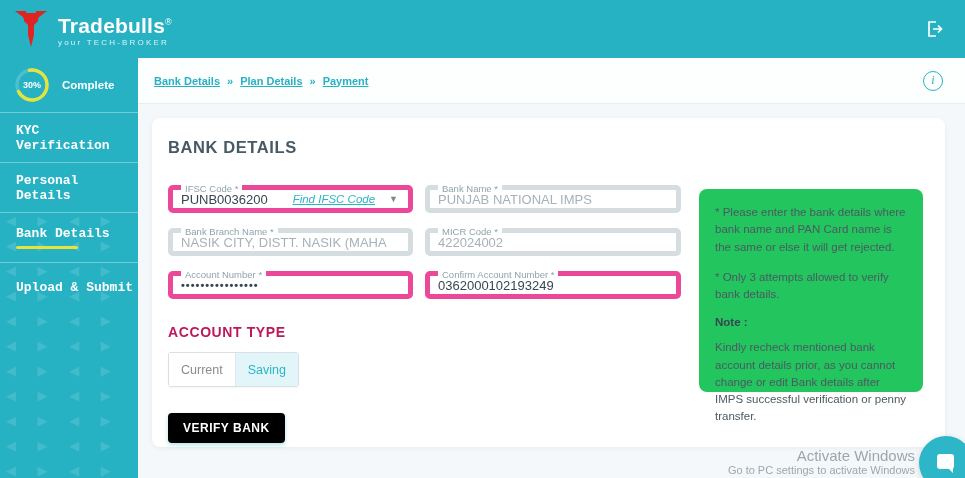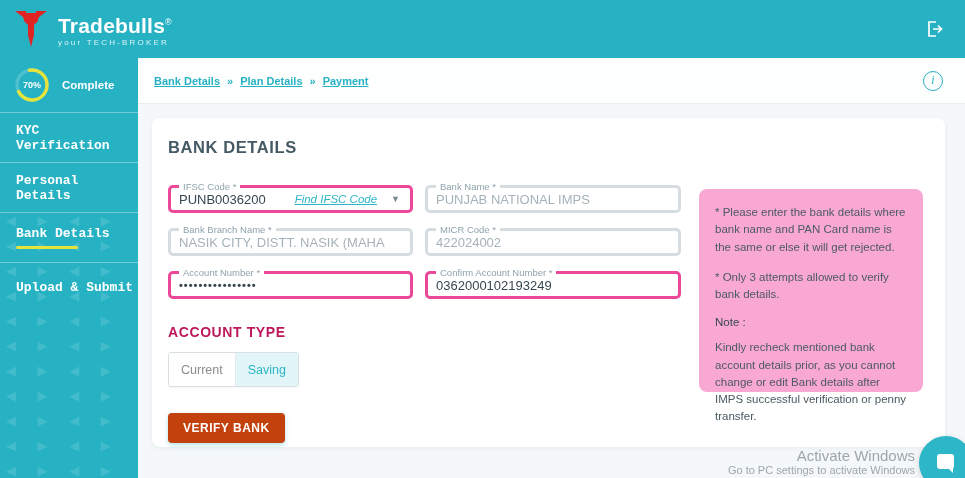--- a/index.html
+++ b/index.html
@@ -34,40 +34,40 @@
   .crumb { color:#27b2c4; font-size:11px; font-weight:bold; text-decoration:underline; cursor:pointer; }
   .crumb-sep { color:#27b2c4; font-size:11px; font-weight:bold; }
   .info-btn { width:20px; height:20px; border:1.6px solid #27b2c4; border-radius:50%; color:#27b2c4; font-size:12px; font-style:italic; font-family:"Liberation Serif", serif; display:flex; align-items:center; justify-content:center; cursor:pointer; }
 
   .card { position:absolute; left:14px; top:60px; width:793px; height:329px; background:#fff; border-radius:8px; box-shadow:0 1px 4px rgba(60,90,100,.08); padding:20px 22px 0 16px; }
   .card-title { color:#455a64; font-size:16.5px; font-weight:bold; letter-spacing:.6px; margin-bottom:28px; }
   .form-flex { display:flex; gap:18px; }
   .form-left { width:513px; }
 
   .fields-grid { display:grid; grid-template-columns:245px 256px; column-gap:12px; }
-  .field { position:relative; height:28px; border:3px solid #ec4899; border-radius:5px; background:#fff; display:flex; align-items:center; padding:0 8px; margin-bottom:15px; }
+  .field { position:relative; height:28px; border:5px solid #ec4899; border-radius:5px; background:#fff; display:flex; align-items:center; padding:0 8px; margin-bottom:15px; }
   .field.dis { border-color:#d5dde1; }
   .flabel { position:absolute; top:-7px; left:8px; background:#fff; padding:0 4px; font-size:9.5px; color:#8fa3ac; white-space:nowrap; }
   .fvalue { font-size:13px; color:#37474f; white-space:nowrap; overflow:hidden; }
   .field.dis .fvalue { color:#a6b2b9; }
   .fvalue.dots { letter-spacing:1px; font-size:11px; font-weight:bold; }
   .flink { margin-left:auto; color:#2bb5c7; font-size:11.5px; font-style:italic; text-decoration:underline; cursor:pointer; white-space:nowrap; }
   .caret { color:#7b8a91; font-size:9px; margin-left:14px; margin-right:2px; cursor:pointer; }
 
   .acct-type-label { color:#be185d; font-size:14px; font-weight:bold; letter-spacing:.6px; margin:10px 0 12px 0; }
   .toggle-group { display:inline-flex; border:1px solid #d9e0e3; border-radius:3px; overflow:hidden; box-shadow:0 1px 2px rgba(0,0,0,.04); }
   .toggle-opt { min-width:62px; height:33px; display:flex; align-items:center; justify-content:center; font-size:12.5px; cursor:pointer; padding:0 12px; }
   .toggle-opt.off { background:#fff; color:#8b8b8b; border-right:1px solid #e4e9eb; }
   .toggle-opt.on { background:#e2f6f9; color:#2bb5c7; }
 
-  .verify-btn { margin-top:26px; background:#c2410c; color:#fff; border:none; border-radius:4px; font-size:12px; font-weight:bold; letter-spacing:.5px; padding:8px 15px; cursor:pointer; box-shadow:0 2px 4px rgba(39,178,196,.35); font-family:"Liberation Sans", sans-serif; }
-
-  .note-box { width:247px; background:#f9a8d4; border-radius:8px; padding:15px 16px; margin-top:4px; height:203px; }
+  .verify-btn { margin-top:26px; background:#000000; color:#fff; border:none; border-radius:4px; font-size:12px; font-weight:bold; letter-spacing:.5px; padding:8px 15px; cursor:pointer; box-shadow:0 2px 4px rgba(39,178,196,.35); font-family:"Liberation Sans", sans-serif; }
+
+  .note-box { width:247px; background:#22c55e; border-radius:8px; padding:15px 16px; margin-top:4px; height:203px; }
   .note-p { color:#4c5a61; font-size:11.5px; line-height:1.5; margin-bottom:13px; }
-  .note-head { color:#37474f; font-size:11.5px; font-weight:normal; margin-bottom:11px; }
+  .note-head { color:#37474f; font-size:11.5px; font-weight:bold; margin-bottom:11px; }
 
   .watermark { position:absolute; right:50px; bottom:2px; text-align:right; pointer-events:none; }
   .wm1 { color:#9fa6ab; font-size:15px; }
   .wm2 { color:#9fa6ab; font-size:11px;margin-left:37px; }
 
   .chat-fab { position:absolute; right:-8px; bottom:-12px; width:54px; height:54px; background:#2cb6c8; border-radius:50%; display:flex; align-items:center; justify-content:center; cursor:pointer; box-shadow:0 2px 6px rgba(0,0,0,.15); z-index:6; }
 </style>
 </head>
 <body>
 
@@ -93,21 +93,21 @@
 
 <div class="sidebar">
   <div class="tri-pattern" id="triPattern">◀ ▶ ◀ ▶ ◀ ▶ ◀ ▶ ◀ ▶ ◀ ▶ ◀ ▶ ◀ ▶ ◀ ▶ ◀ ▶ ◀ ▶ ◀ ▶ ◀ ▶ ◀ ▶ ◀ ▶ ◀ ▶ ◀ ▶ ◀ ▶ ◀ ▶ ◀ ▶ ◀ ▶ ◀ ▶ ◀ ▶ ◀ ▶ ◀ ▶ ◀ ▶ ◀ ▶ ◀ ▶ ◀ ▶ ◀ ▶ ◀ ▶ ◀ ▶ ◀ ▶ ◀ ▶ ◀ ▶ ◀ ▶ ◀ ▶ ◀ ▶ ◀ ▶ ◀ ▶ ◀ ▶ ◀ ▶ ◀ ▶ ◀ ▶ ◀ ▶ ◀ ▶ ◀ ▶ ◀ ▶ ◀ ▶ ◀ ▶ ◀ ▶ ◀ ▶ ◀ ▶ ◀ ▶ ◀ ▶ ◀ ▶ ◀ ▶ ◀ ▶ ◀ ▶ ◀ ▶ ◀ ▶ ◀ ▶ ◀ ▶ ◀ ▶ ◀ ▶ ◀ ▶ ◀ ▶ ◀ ▶ ◀ ▶ ◀ ▶ ◀ ▶ ◀ ▶ ◀ ▶ ◀ ▶ ◀ ▶ ◀ ▶ ◀ ▶ ◀ ▶ ◀ ▶ ◀ ▶ ◀ ▶ ◀ ▶ ◀ ▶ ◀ ▶ ◀ ▶ ◀ ▶ ◀ ▶ ◀ ▶ ◀ ▶ ◀ ▶ ◀ ▶ ◀ ▶ ◀ ▶ ◀ ▶ ◀ ▶ ◀ ▶ ◀ ▶ ◀ ▶ ◀ ▶ ◀ ▶ ◀ ▶ ◀ ▶ ◀ ▶ ◀ ▶ ◀ ▶ ◀ ▶ ◀ ▶ ◀ ▶ ◀ ▶ ◀ ▶ ◀ ▶ ◀ ▶ ◀ ▶ ◀ ▶ ◀ ▶ ◀ ▶ ◀ ▶ ◀ ▶ ◀ ▶ ◀ ▶ ◀ ▶ ◀ ▶ ◀ ▶ ◀ ▶ ◀ ▶ ◀ ▶ ◀ ▶ ◀ ▶ ◀ ▶ ◀ ▶ ◀ ▶ ◀ ▶ ◀ ▶ ◀ ▶ ◀ ▶ ◀ ▶ ◀ ▶ ◀ ▶ ◀ ▶ ◀ ▶ ◀ ▶ ◀ ▶ ◀ ▶ ◀ ▶ ◀ ▶ ◀ ▶ ◀ ▶ ◀ ▶ ◀ ▶ ◀ ▶ ◀ ▶ ◀ ▶ ◀ ▶ ◀ ▶ ◀ ▶ ◀ ▶ ◀ ▶ ◀ ▶ ◀ ▶ ◀ ▶ </div>
 
   <div class="progress-block">
     <div class="ring-wrap">
       <svg width="40" height="40" viewBox="0 0 40 40">
         <circle cx="20" cy="20" r="15" fill="none" stroke="rgba(255,255,255,.18)" stroke-width="3.4"></circle>
         <circle id="progressArc" cx="20" cy="20" r="15" fill="none" stroke="#e6e33a" stroke-width="3.4" stroke-linecap="round" transform="rotate(-100 20 20)" stroke-dasharray="65.97344572538564 28.27433388230814"></circle>
       </svg>
-      <div class="ring-label">70%</div>
+      <div class="ring-label">30%</div>
     </div>
     <div class="progress-caption">Complete</div>
   </div>
 
   <div class="nav-item">
     <div class="nav-label">KYC Verification</div>
   </div>
   <div class="nav-item">
     <div class="nav-label">Personal Details</div>
   </div>

